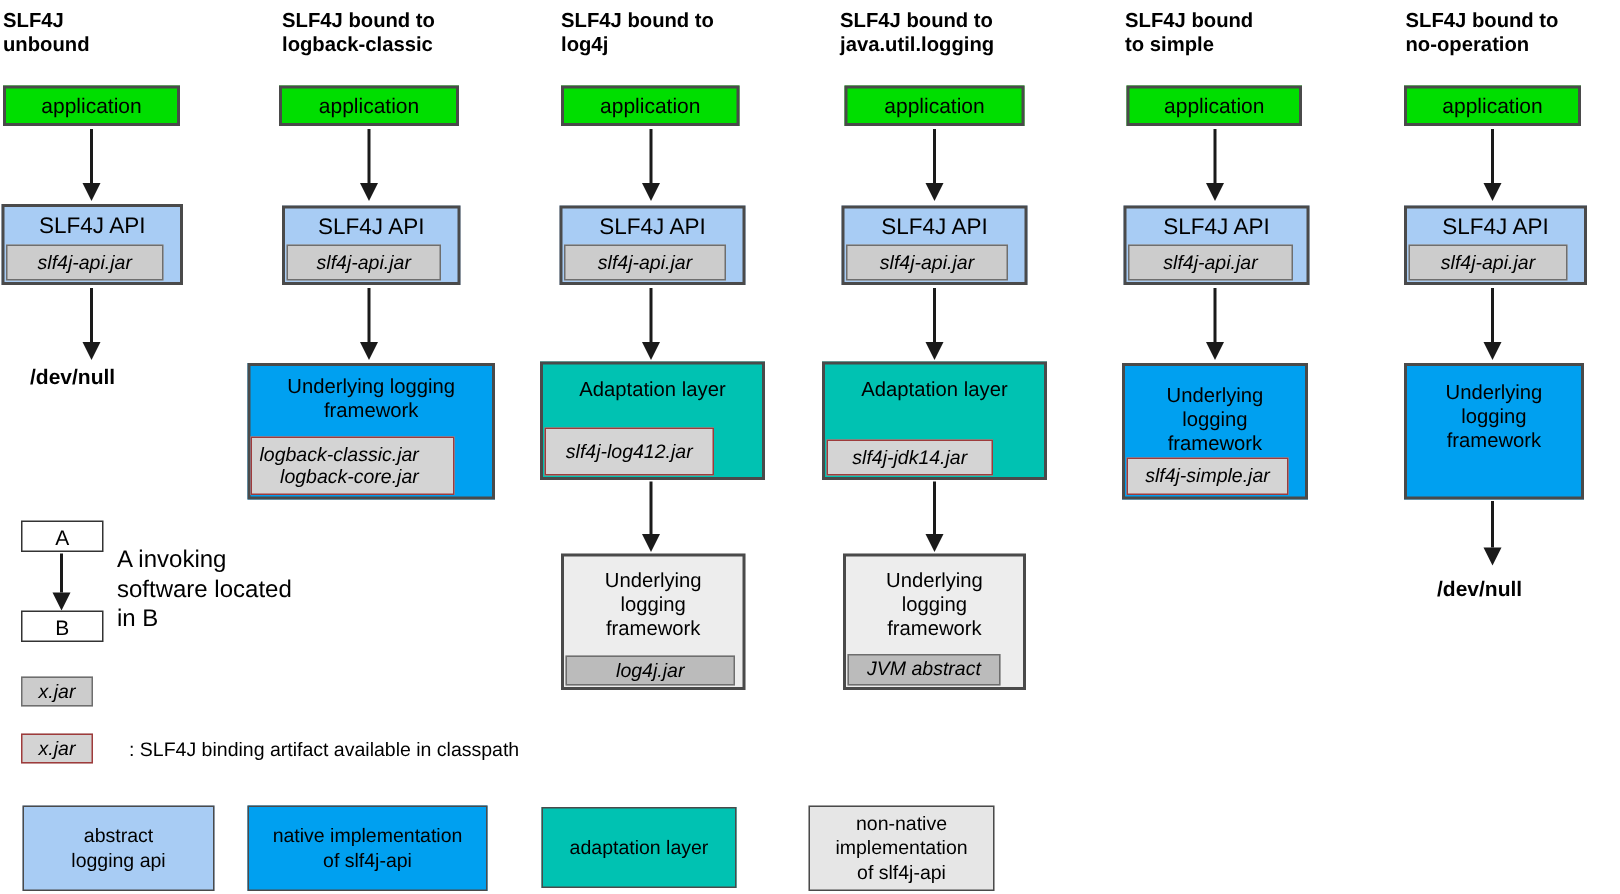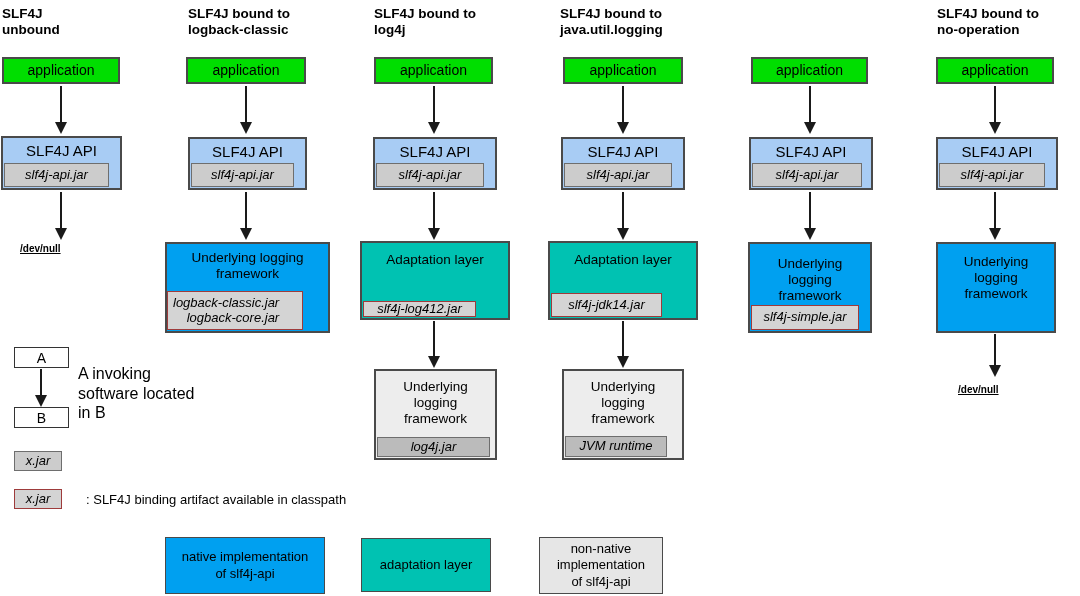--- a/index.html
+++ b/index.html
@@ -27,21 +27,21 @@
     font-style:italic;font-size:13px;line-height:1.15;text-align:center;
   }
   .jar.red{border:1.5px solid #9e3b3b;background:#d4d4d4;}
   .jar.dark{background:#BBBBBB;}
   .arrow{position:absolute;width:2px;background:#1a1a1a;}
   .arrow::after{
     content:"";position:absolute;left:-5px;bottom:-12px;width:0;height:0;
     border-left:6px solid transparent;border-right:6px solid transparent;
     border-top:12px solid #1a1a1a;
   }
-  .devnull{font-weight:bold;font-size:10px;text-decoration:underline;}
+  .devnull{font-weight:bold;font-size:14px;}
   .lgbox{
     position:absolute;box-sizing:border-box;border:1.5px solid #333;background:#fff;
     display:flex;align-items:center;justify-content:center;font-size:14px;
   }
   .keybox{
     position:absolute;box-sizing:border-box;border:1.5px solid #4a4a4a;
     display:flex;align-items:center;justify-content:center;text-align:center;
     font-size:13px;line-height:1.25;
   }
   .note{font-size:16px;line-height:1.22;}
@@ -96,21 +96,21 @@
   <div class="arrow" style="left:433px;top:86px;height:36px;"></div>
   <div class="box api" style="left:373px;top:137px;width:124px;height:53px;">
     <span>SLF4J API</span>
     <div class="jar" style="left:1px;bottom:1px;width:108px;height:24px;">
       <span>slf4j-api.jar</span>
     </div>
   </div>
   <div class="arrow" style="left:433px;top:192px;height:36px;"></div>
   <div class="box teal" style="left:360px;top:241px;width:150px;height:79px;">
     <span>Adaptation layer</span>
-    <div class="jar red" style="left:1px;bottom:1px;width:113px;height:16px;">
+    <div class="jar red" style="left:1px;bottom:1px;width:113px;height:32px;">
       <span>slf4j-log412.jar</span>
     </div>
   </div>
   <div class="arrow" style="left:433px;top:321px;height:35px;"></div>
   <div class="box ltgray" style="left:374px;top:369px;width:123px;height:91px;">
     <span style="max-width:90px;">Underlying logging framework</span>
     <div class="jar dark" style="left:1px;bottom:1px;width:113px;height:20px;">
       <span>log4j.jar</span>
     </div>
   </div>
@@ -131,24 +131,26 @@
   <div class="box teal" style="left:548px;top:241px;width:150px;height:79px;">
     <span>Adaptation layer</span>
     <div class="jar red" style="left:1px;bottom:1px;width:111px;height:24px;">
       <span>slf4j-jdk14.jar</span>
     </div>
   </div>
   <div class="arrow" style="left:622px;top:321px;height:35px;"></div>
   <div class="box ltgray" style="left:562px;top:369px;width:122px;height:91px;">
     <span style="max-width:90px;">Underlying logging framework</span>
     <div class="jar dark" style="left:1px;bottom:1px;width:102px;height:21px;">
-      <span>JVM runtime</span>
-    </div>
-  </div>
-
+      <span>JVM abstract</span>
+    </div>
+  </div>
+
+  <div class="abs hdr pre" style="left:750px;top:6px;">SLF4J bound
+to simple</div>
   <div class="box app" style="left:751px;top:57px;width:117px;height:27px;">
     <span>application</span>
   </div>
   <div class="arrow" style="left:809px;top:86px;height:36px;"></div>
   <div class="box api" style="left:749px;top:137px;width:124px;height:53px;">
     <span>SLF4J API</span>
     <div class="jar" style="left:1px;bottom:1px;width:110px;height:24px;">
       <span>slf4j-api.jar</span>
     </div>
   </div>
@@ -192,20 +194,24 @@
 
   <div class="jar" style="left:14px;top:451px;width:48px;height:20px;">
     <span>x.jar</span>
   </div>
 
   <div class="jar red" style="left:14px;top:489px;width:48px;height:20px;">
     <span>x.jar</span>
   </div>
   <div class="abs lgtext" style="left:74px;top:492px;margin-left:12px;">: SLF4J binding artifact available in classpath</div>
 
+  <div class="keybox pre" style="left:15px;top:537px;width:128px;height:57px;background:#A8CCF4;">
+    <span>abstract
+logging api</span>
+  </div>
   <div class="keybox pre" style="left:165px;top:537px;width:160px;height:57px;background:#00A0F0;">
     <span>native implementation
 of slf4j-api</span>
   </div>
   <div class="keybox pre" style="left:361px;top:538px;width:130px;height:54px;background:#00C2B2;">
     <span>adaptation layer</span>
   </div>
   <div class="keybox pre" style="left:539px;top:537px;width:124px;height:57px;background:#E6E6E6;">
     <span>non-native
 implementation

